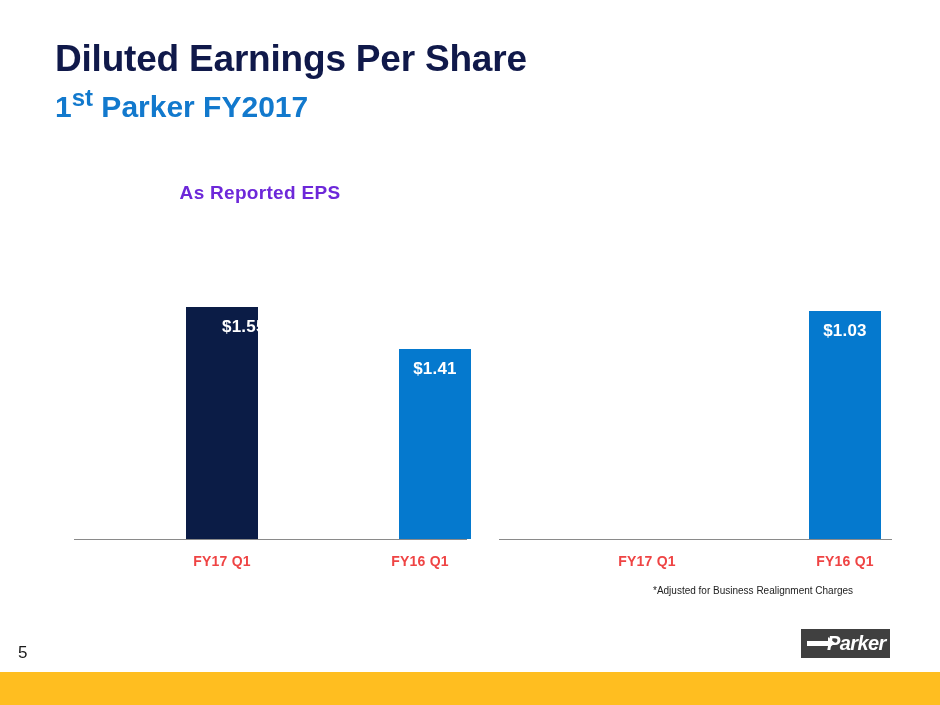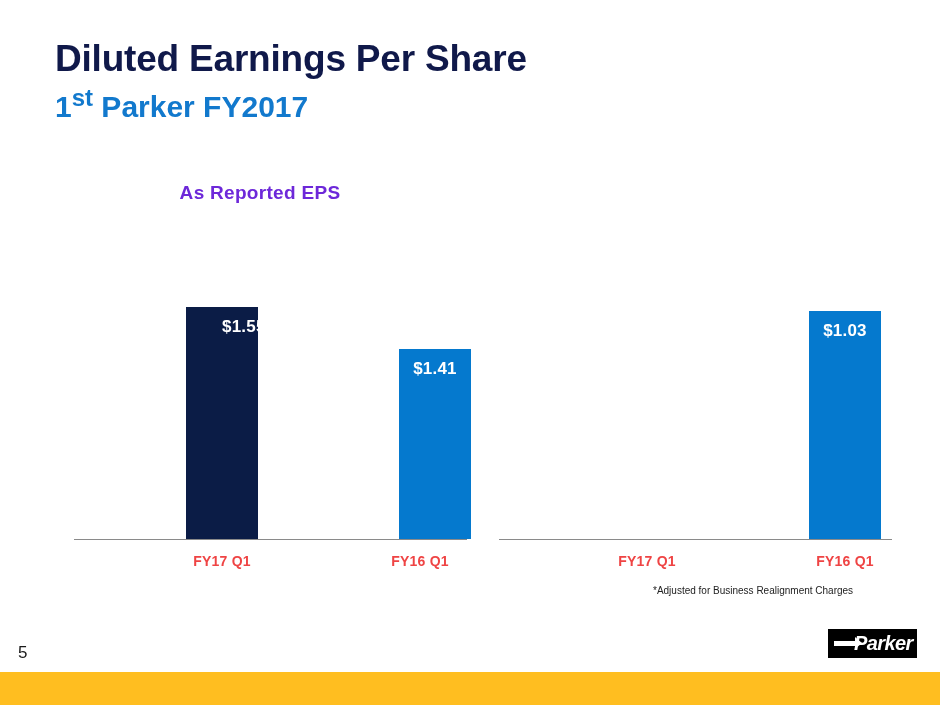--- a/index.html
+++ b/index.html
@@ -137,25 +137,25 @@
     position: absolute;
     left: 18px;
     top: 643px;
     font-size: 17px;
     color: #1a1a1a;
   }
 
   
   .logo {
     position: absolute;
-    left: 828px;
+    left: 801px;
     top: 629px;
     width: 89px;
     height: 29px;
-    background: #000000;
+    background: #404040;
     overflow: hidden;
   }
   .logo-arrow {
     position: absolute;
     left: 6px;
     top: 12px;
     width: 22px;
     height: 5px;
     background: #ffffff;
   }

